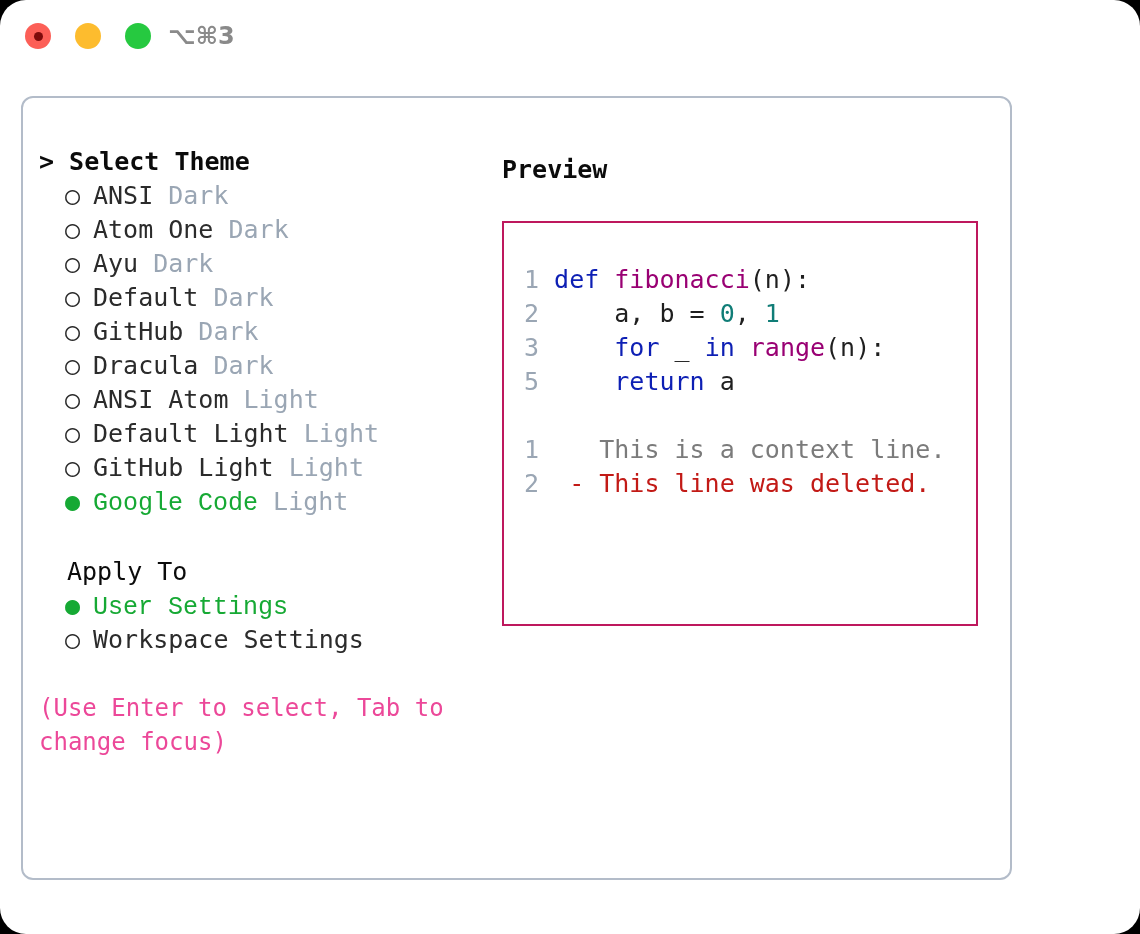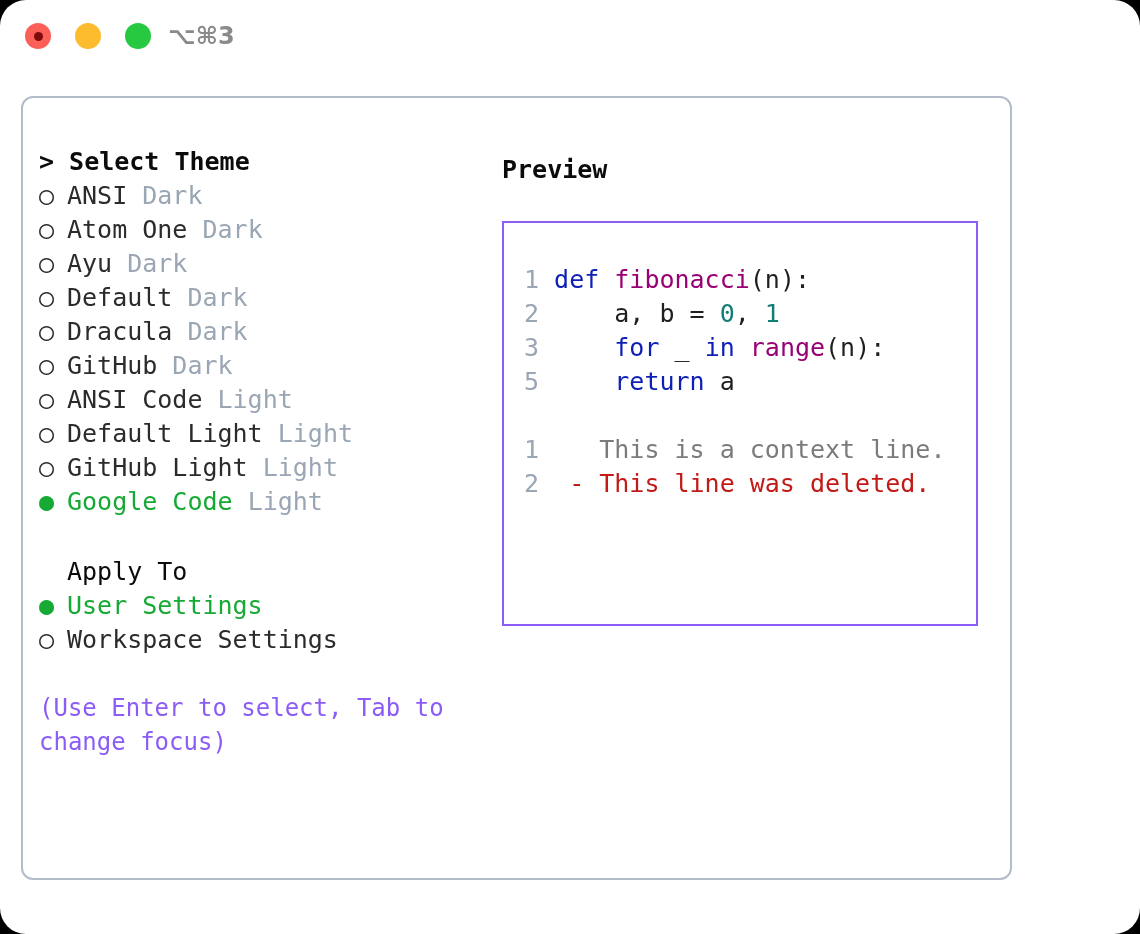--- a/index.html
+++ b/index.html
@@ -99,40 +99,41 @@
     font-weight: normal;
     padding-left: 28px;
   }
 
   .opt {
     height: 34px;
     line-height: 34px;
     font-size: 25px;
     white-space: pre;
     color: #2b2b2b;
+    margin-left: 26px;
   }
   .opt .mark {
     display: inline-block;
     width: 28px;
     color: #2b2b2b;
   }
   .opt.selected .mark { color: #16a934; }
   .opt .name { color: #2b2b2b; }
-  .opt.selected .name { color: #16a934; }
+  .opt.selected .name { color: #16a934; font-family: Liberation Mono, monospace; }
   .opt .cat {
     color: #9aa6b4;
   }
 
   .spacer-lg { height: 36px; }
   .spacer-md { height: 34px; }
 
   .hint {
     font-size: 24px;
     line-height: 34px;
-    color: #8b5cf6;
+    color: #ec4899;
     white-space: pre-line;
     width: 420px;
   }
 
   
   .right-col {
     position: absolute;
     left: 479px;
     top: 55px;
     width: 490px;
@@ -142,21 +143,21 @@
     font-size: 25px;
     font-weight: bold;
     color: #0b0b0b;
     height: 34px;
     line-height: 34px;
   }
   .preview-box {
     margin-top: 34px;
     width: 476px;
     height: 405px;
-    border: 2px solid #8b5cf6;
+    border: 2px solid #be185d;
     box-sizing: border-box;
     background: #ffffff;
     position: relative;
   }
   .code-area {
     position: absolute;
     left: 20px;
     top: 40px;
     right: 8px;
   }
@@ -205,23 +206,23 @@
 
     <div class="left-col">
 
       <div class="section-head">&gt; Select Theme</div>
 
       <div id="theme-list">
           <div class="opt"><span class="mark">○</span><span class="name">ANSI</span><span class="cat"> Dark</span></div>
           <div class="opt"><span class="mark">○</span><span class="name">Atom One</span><span class="cat"> Dark</span></div>
           <div class="opt"><span class="mark">○</span><span class="name">Ayu</span><span class="cat"> Dark</span></div>
           <div class="opt"><span class="mark">○</span><span class="name">Default</span><span class="cat"> Dark</span></div>
+          <div class="opt"><span class="mark">○</span><span class="name">GitHub</span><span class="cat"> Dark</span></div>
           <div class="opt"><span class="mark">○</span><span class="name">Dracula</span><span class="cat"> Dark</span></div>
-          <div class="opt"><span class="mark">○</span><span class="name">GitHub</span><span class="cat"> Dark</span></div>
-          <div class="opt"><span class="mark">○</span><span class="name">ANSI Code</span><span class="cat"> Light</span></div>
+          <div class="opt"><span class="mark">○</span><span class="name">ANSI Atom</span><span class="cat"> Light</span></div>
           <div class="opt"><span class="mark">○</span><span class="name">Default Light</span><span class="cat"> Light</span></div>
           <div class="opt"><span class="mark">○</span><span class="name">GitHub Light</span><span class="cat"> Light</span></div>
           <div class="opt selected"><span class="mark">●</span><span class="name">Google Code</span><span class="cat"> Light</span></div>
         </div>
 
       <div class="spacer-lg"></div>
 
       <div class="section-head plain">Apply To</div>
 
       <div id="apply-list">

